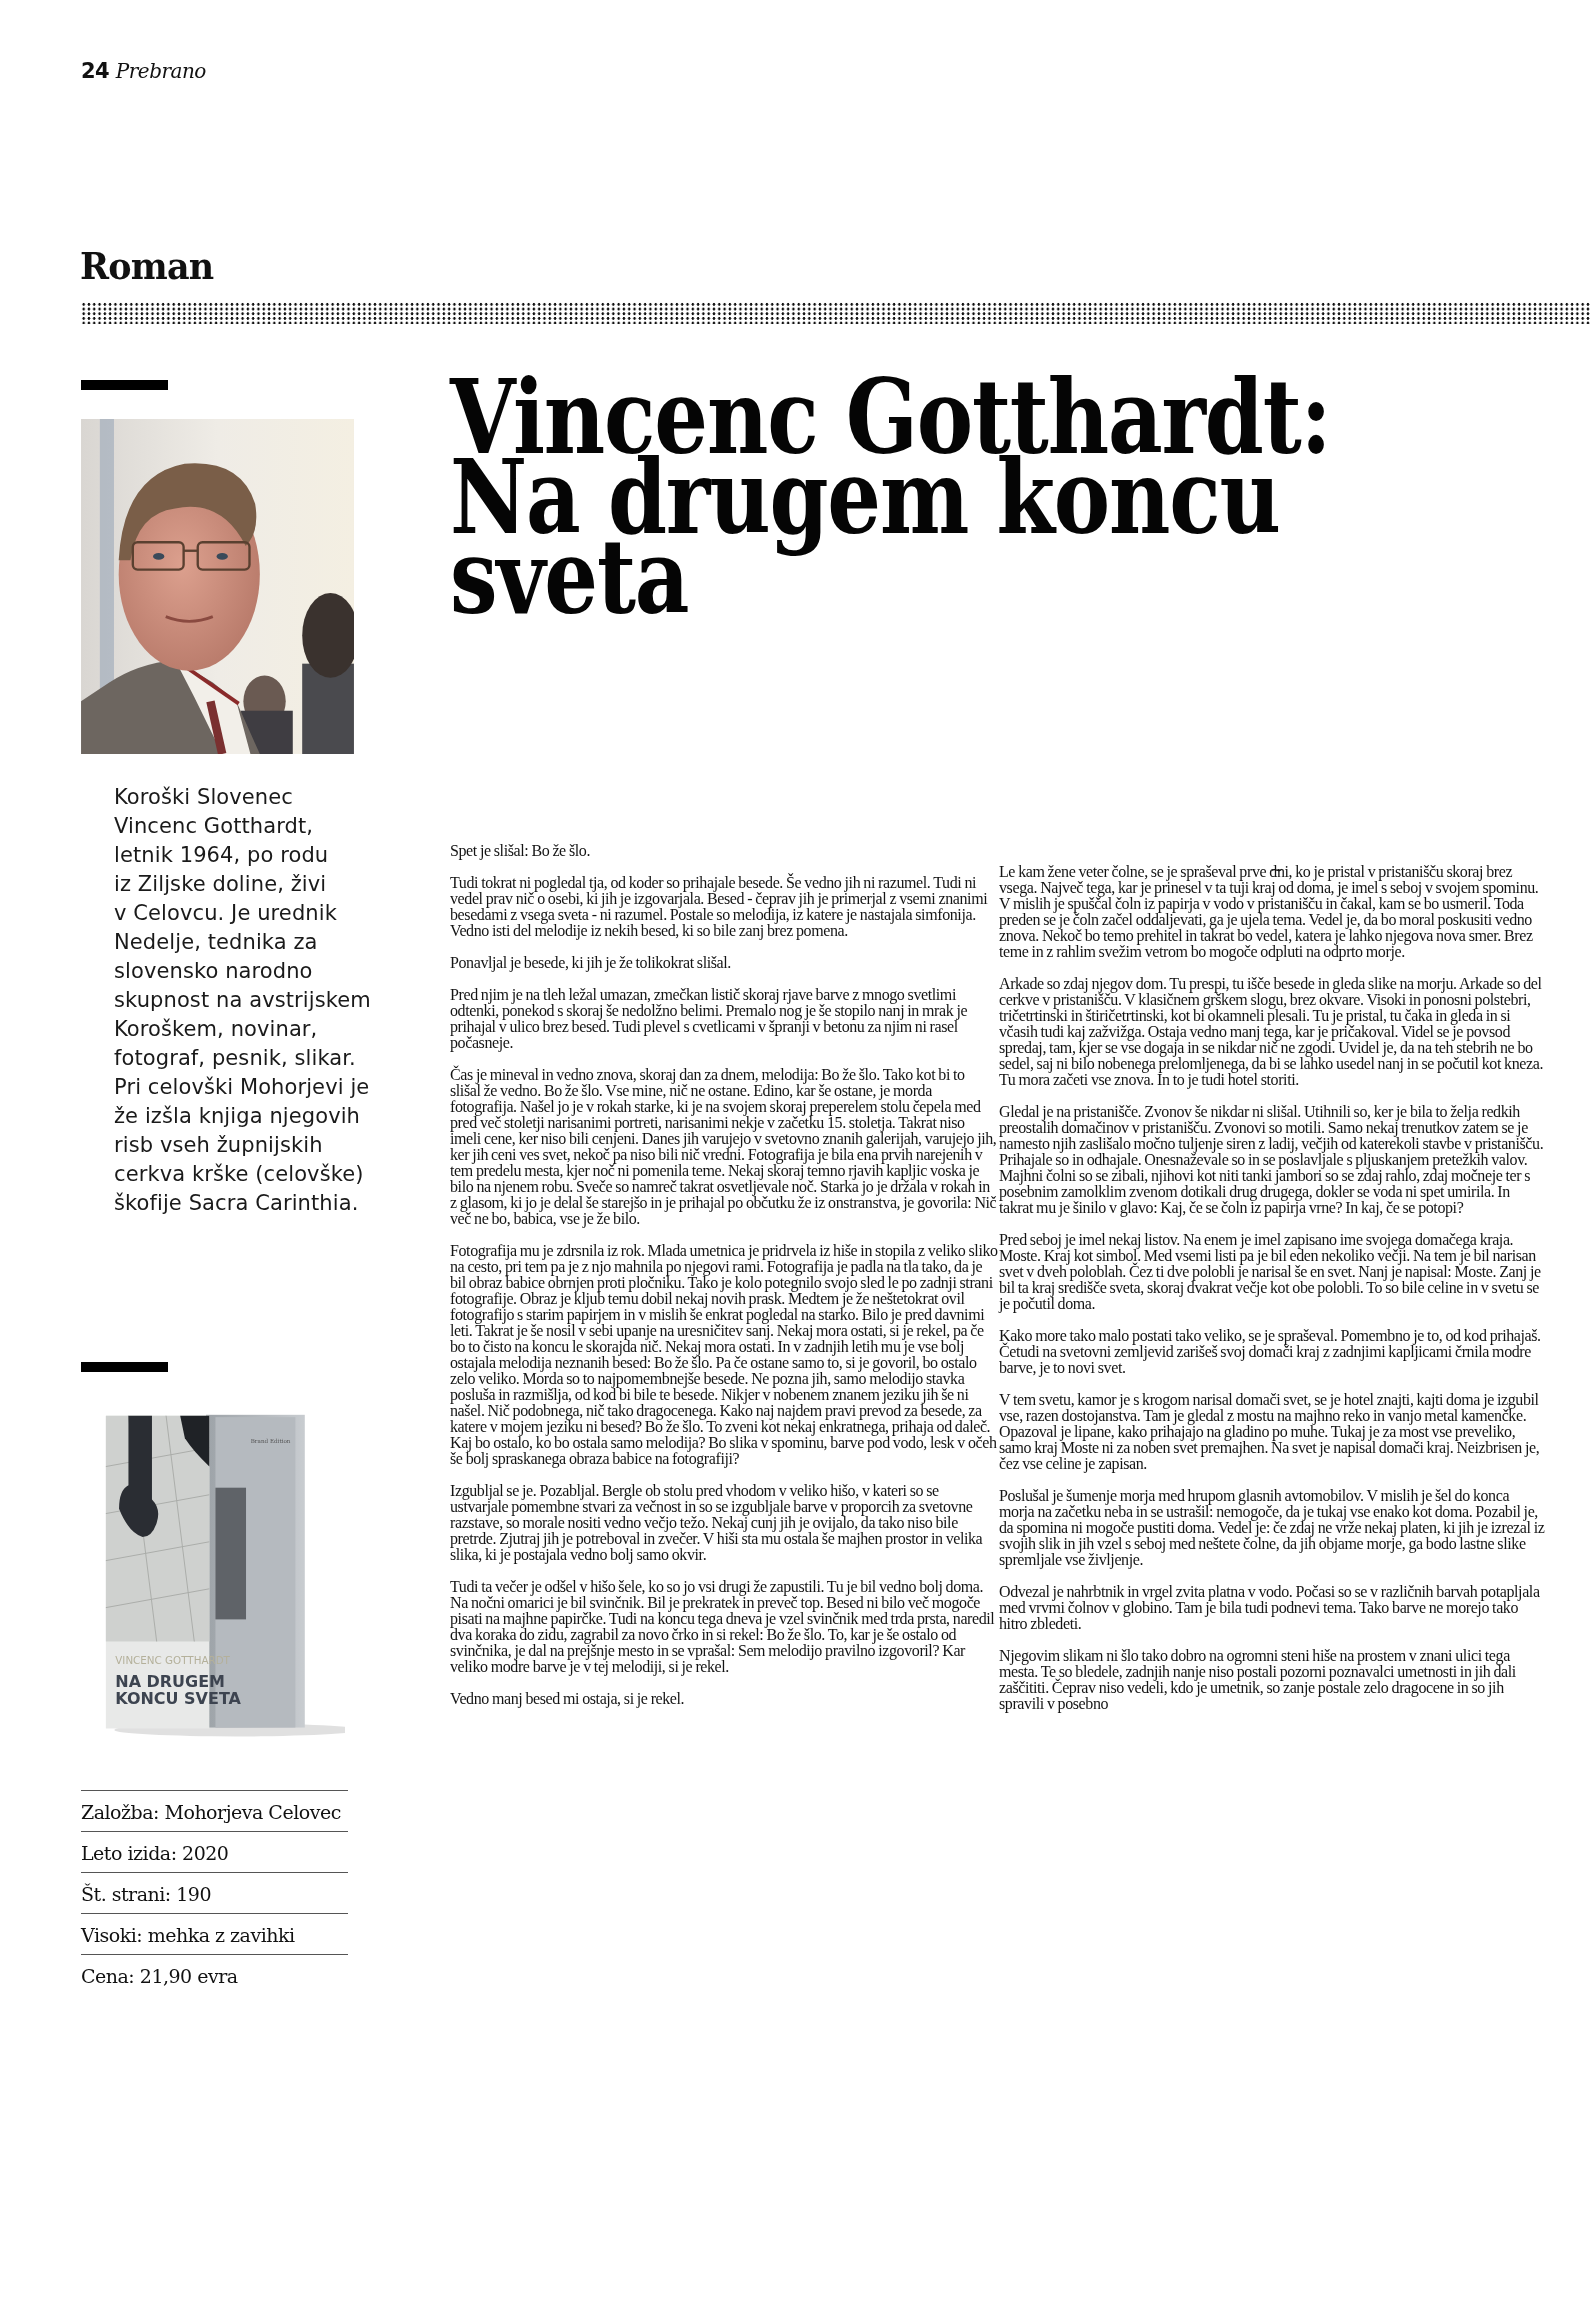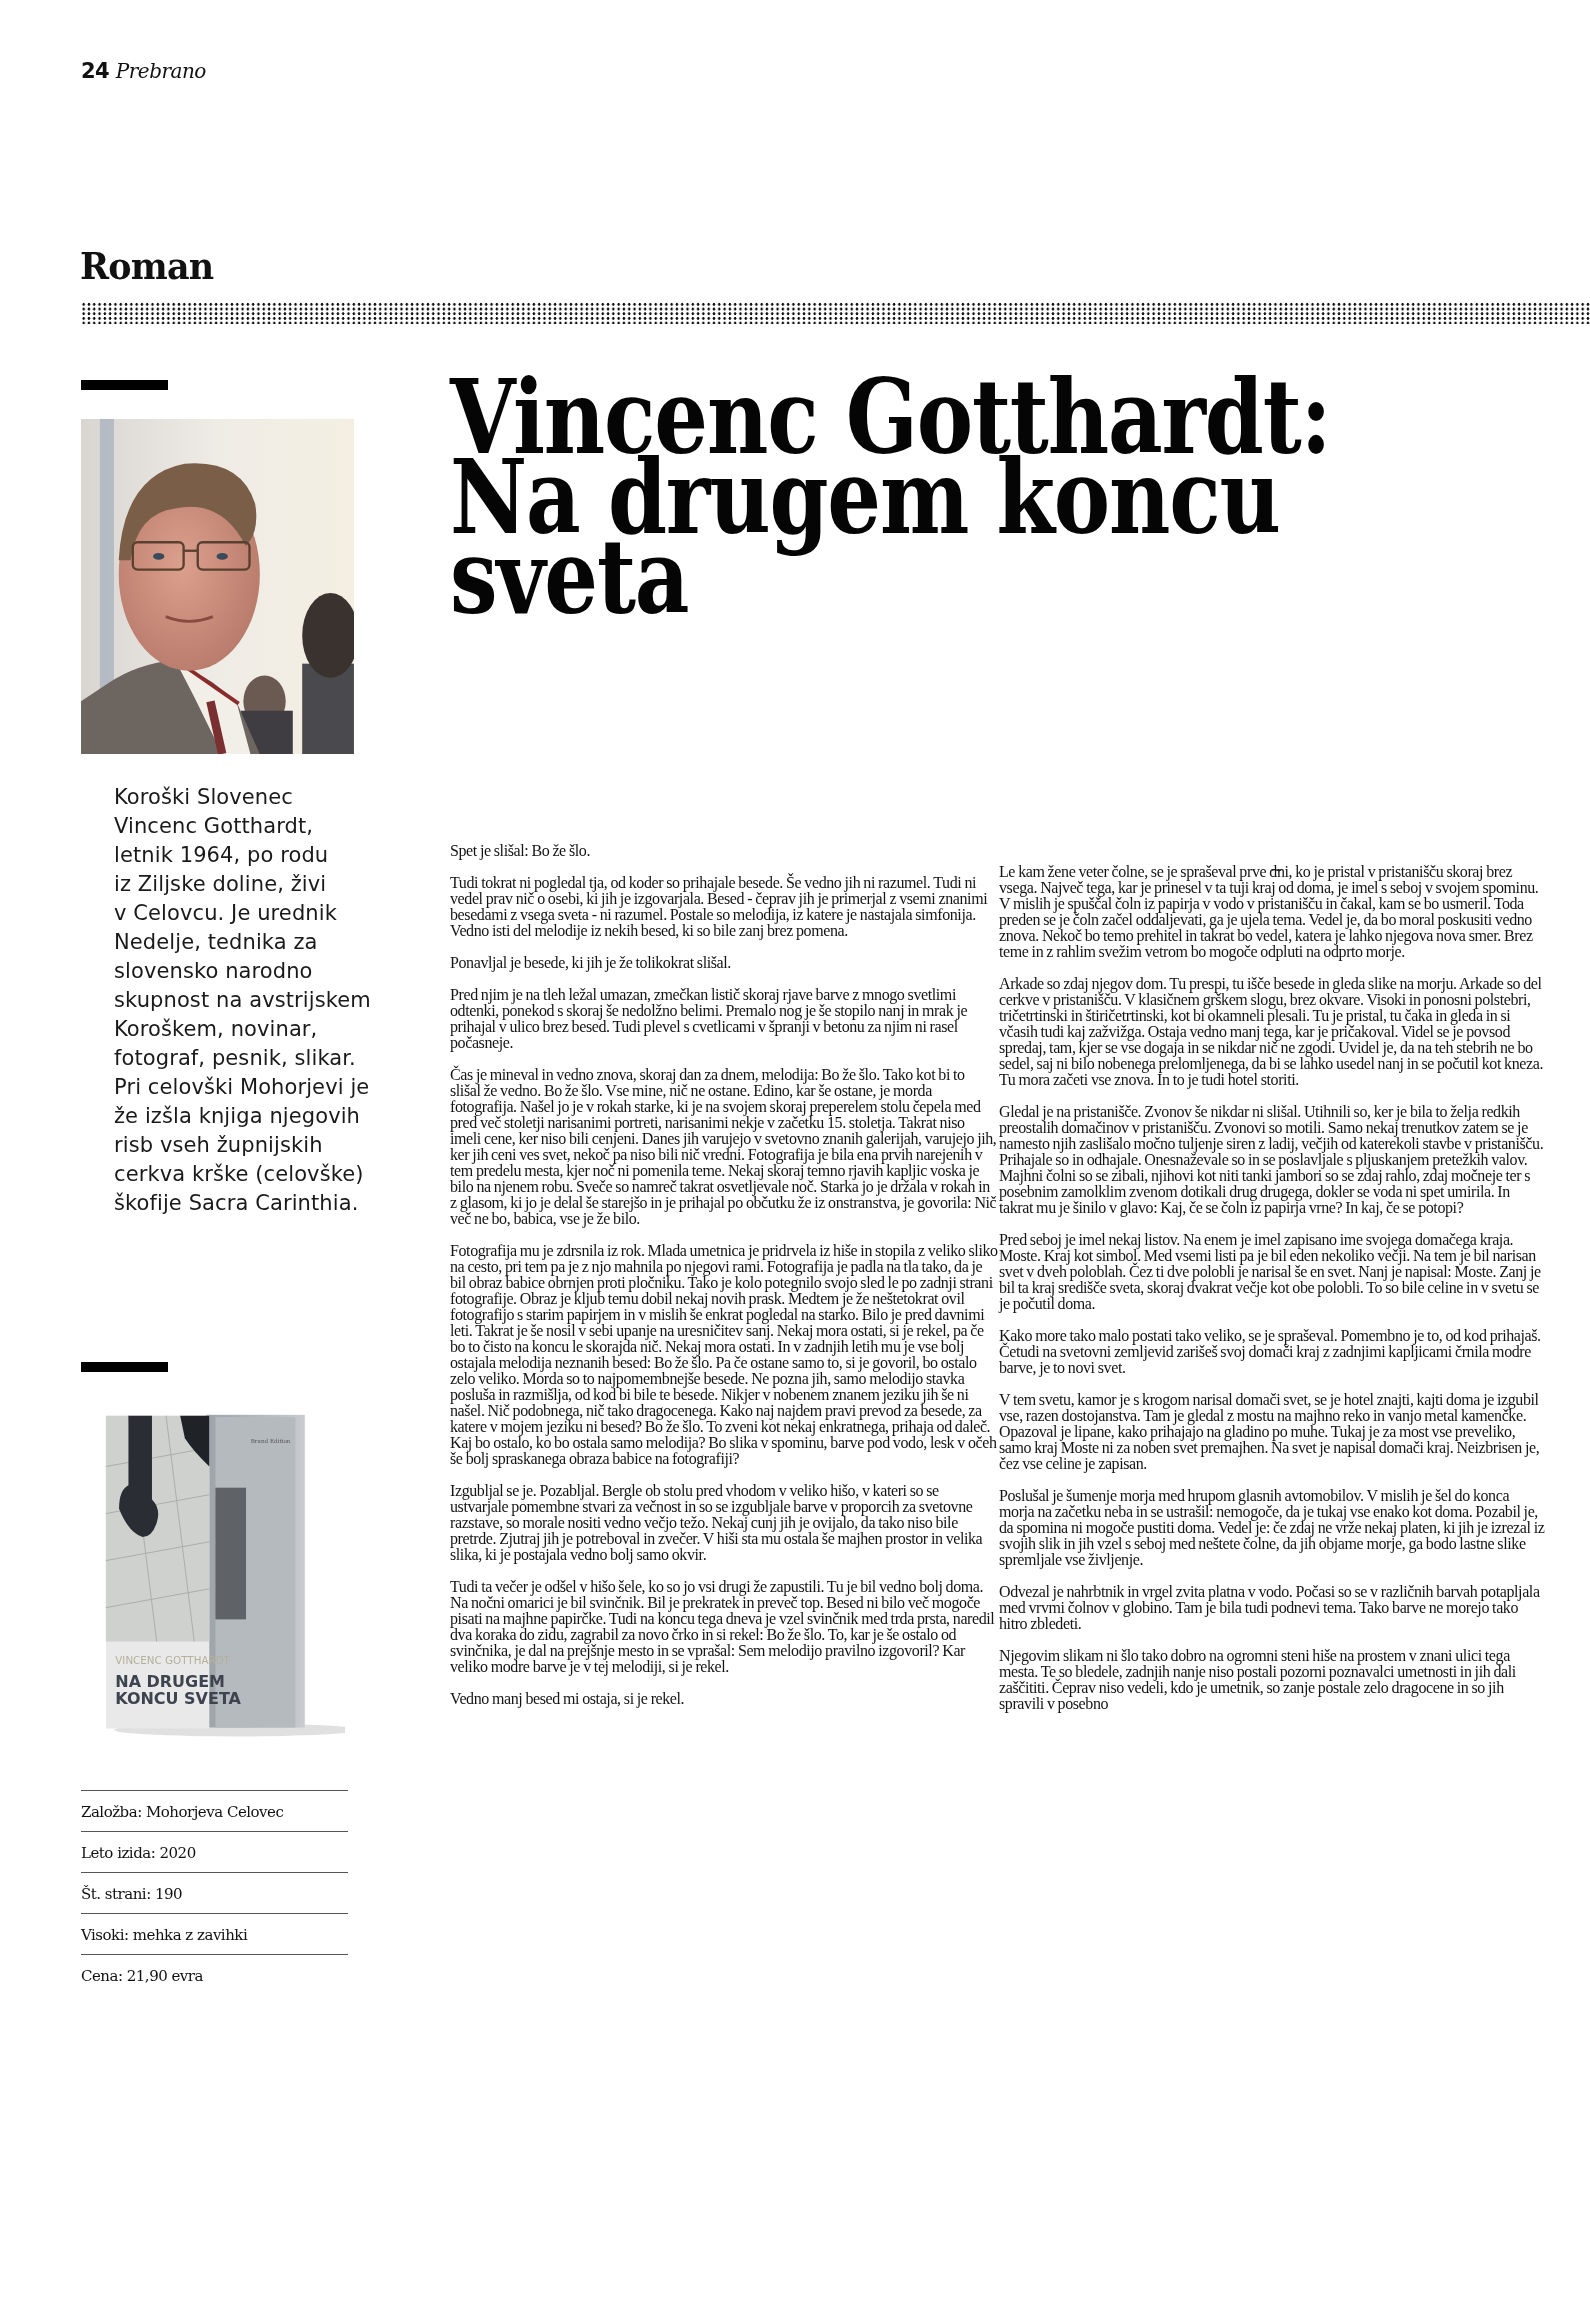--- a/index.html
+++ b/index.html
@@ -25,21 +25,21 @@
     background-position: 0 0;
   }
 
   
   .bar { left: 81px; width: 87px; height: 10px; background: #000; }
   .photo { left: 81px; top: 419px; width: 273px; height: 335px; overflow: hidden; background: #e6e3de; }
   .bio { left: 82px; top: 783px; width: 282px; font-family: "DejaVu Sans", sans-serif; font-size: 21px; line-height: 29px; color: #1a1a1a; letter-spacing: 0.1px; white-space: pre-line; margin-left: 32px; }
   .book { left: 100px; top: 1396px; width: 245px; height: 348px; }
 
   .meta { left: 81px; top: 1790px; width: 267px; }
-  .meta-row { border-top: 0.9px solid #555; height: 41px; display: flex; align-items: center; font-family: "DejaVu Serif", serif; font-size: 15px; letter-spacing: -0.5px; color: #111; padding-top: 1px; }
+  .meta-row { border-top: 0.9px solid #555; height: 41px; display: flex; align-items: center; font-family: "DejaVu Serif", serif; font-size: 19px; letter-spacing: -0.5px; color: #111; padding-top: 1px; }
 
   
   .headline { left: 450px; top: 377px; width: 1130px; font-family: "DejaVu Serif", serif; font-weight: bold; font-size: 103px; line-height: 80px; letter-spacing: -1.4px; transform: scaleX(0.82); transform-origin: left top; color: #050505; }
   .headline div { white-space: nowrap; }
 
   
   .col { top: 843px; width: 548px; font-family: "Liberation Serif", "DejaVu Serif", serif; font-size: 16px; line-height: 16px; color: #141414; letter-spacing: -0.4px; word-spacing: -0.5px; }
   .col p { margin-bottom: 16px; text-align: left; }
   .col1 { left: 450px; }
   .col2 { left: 999px; top: 864px; }

